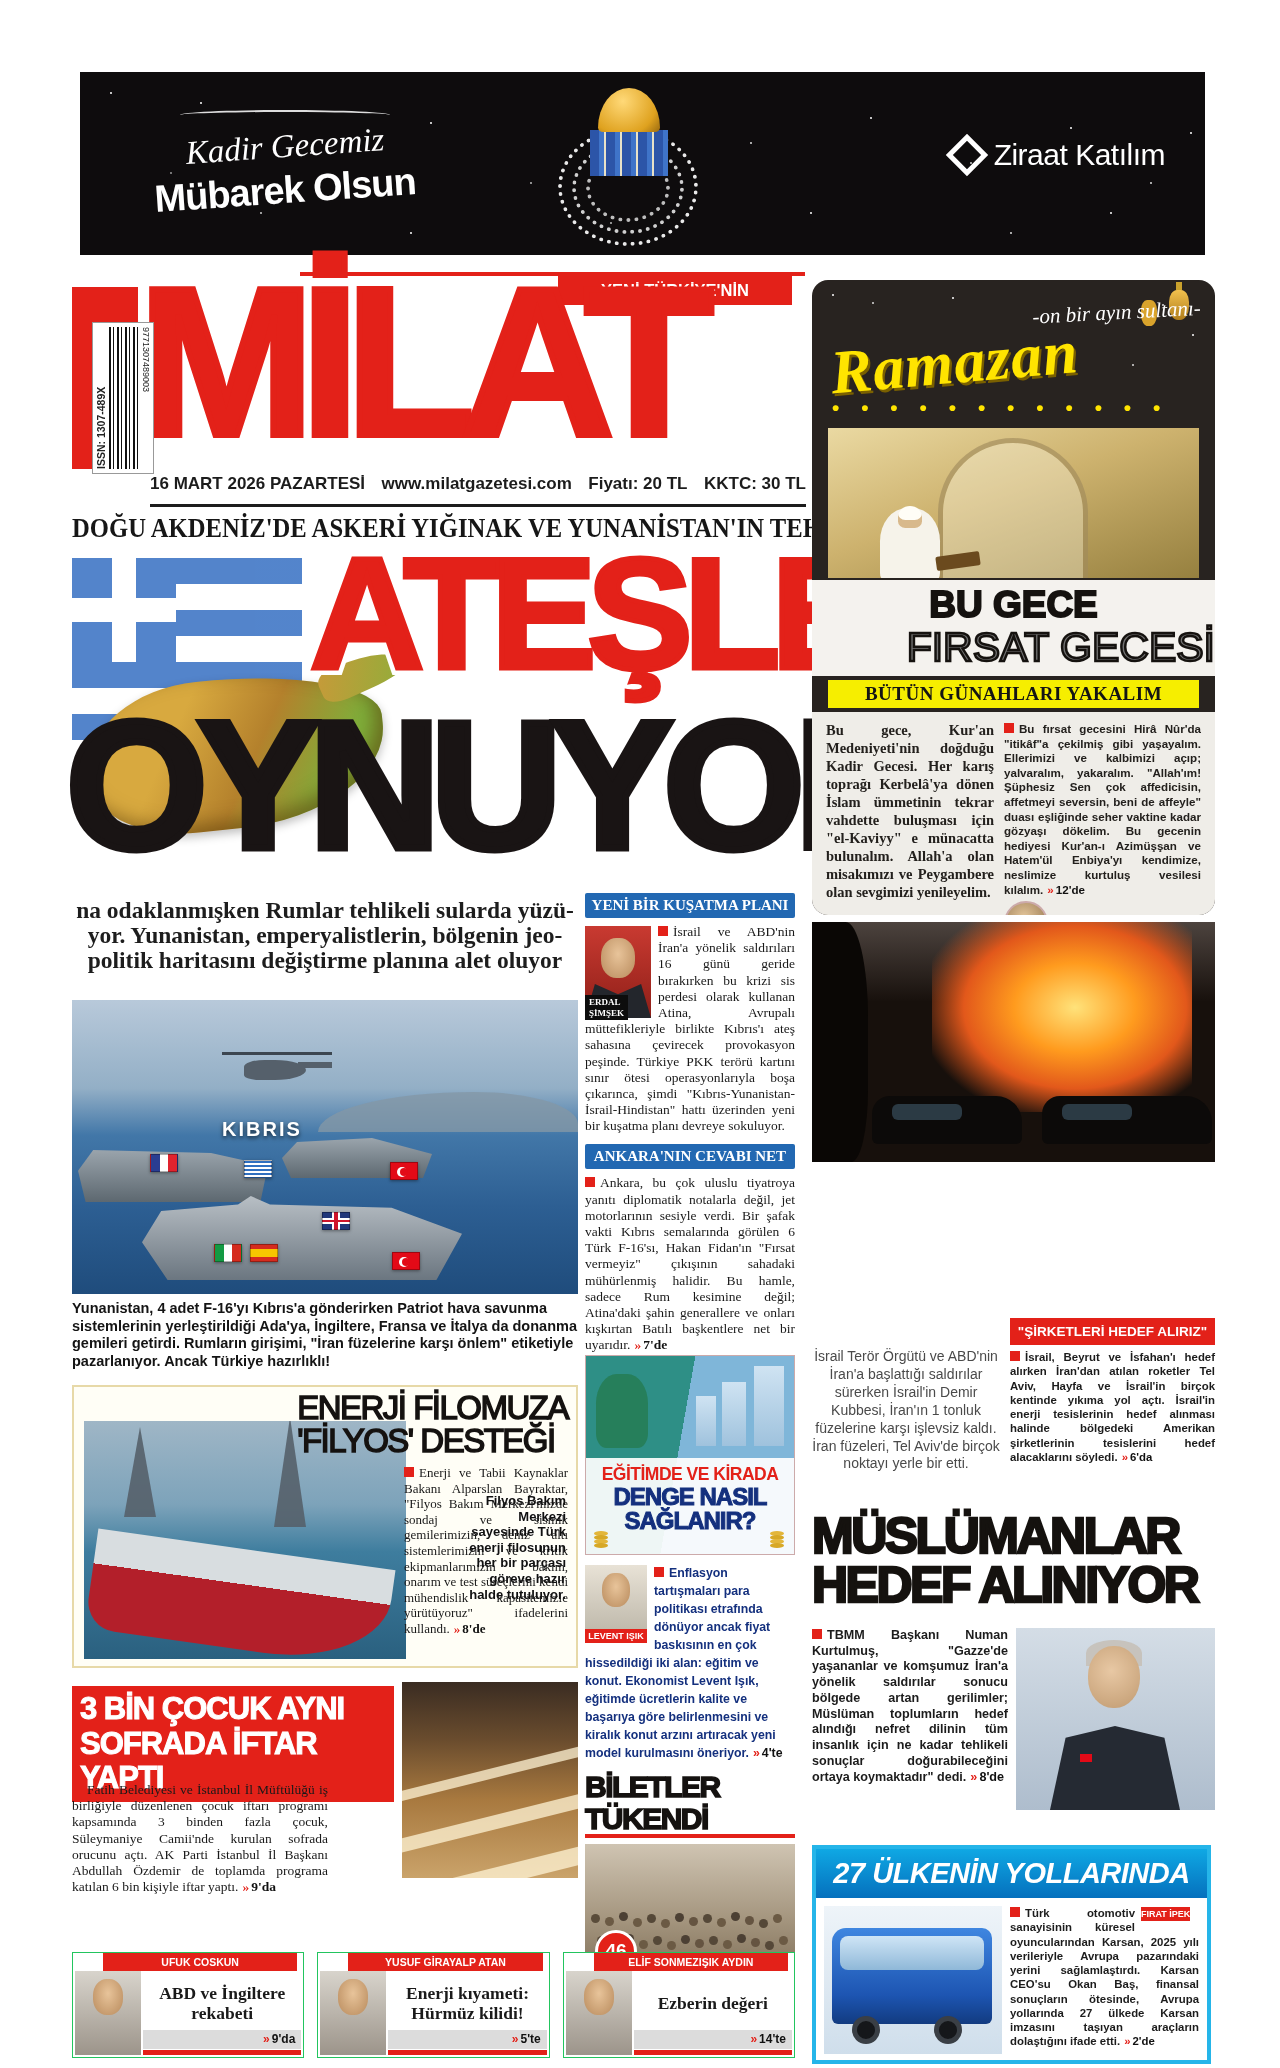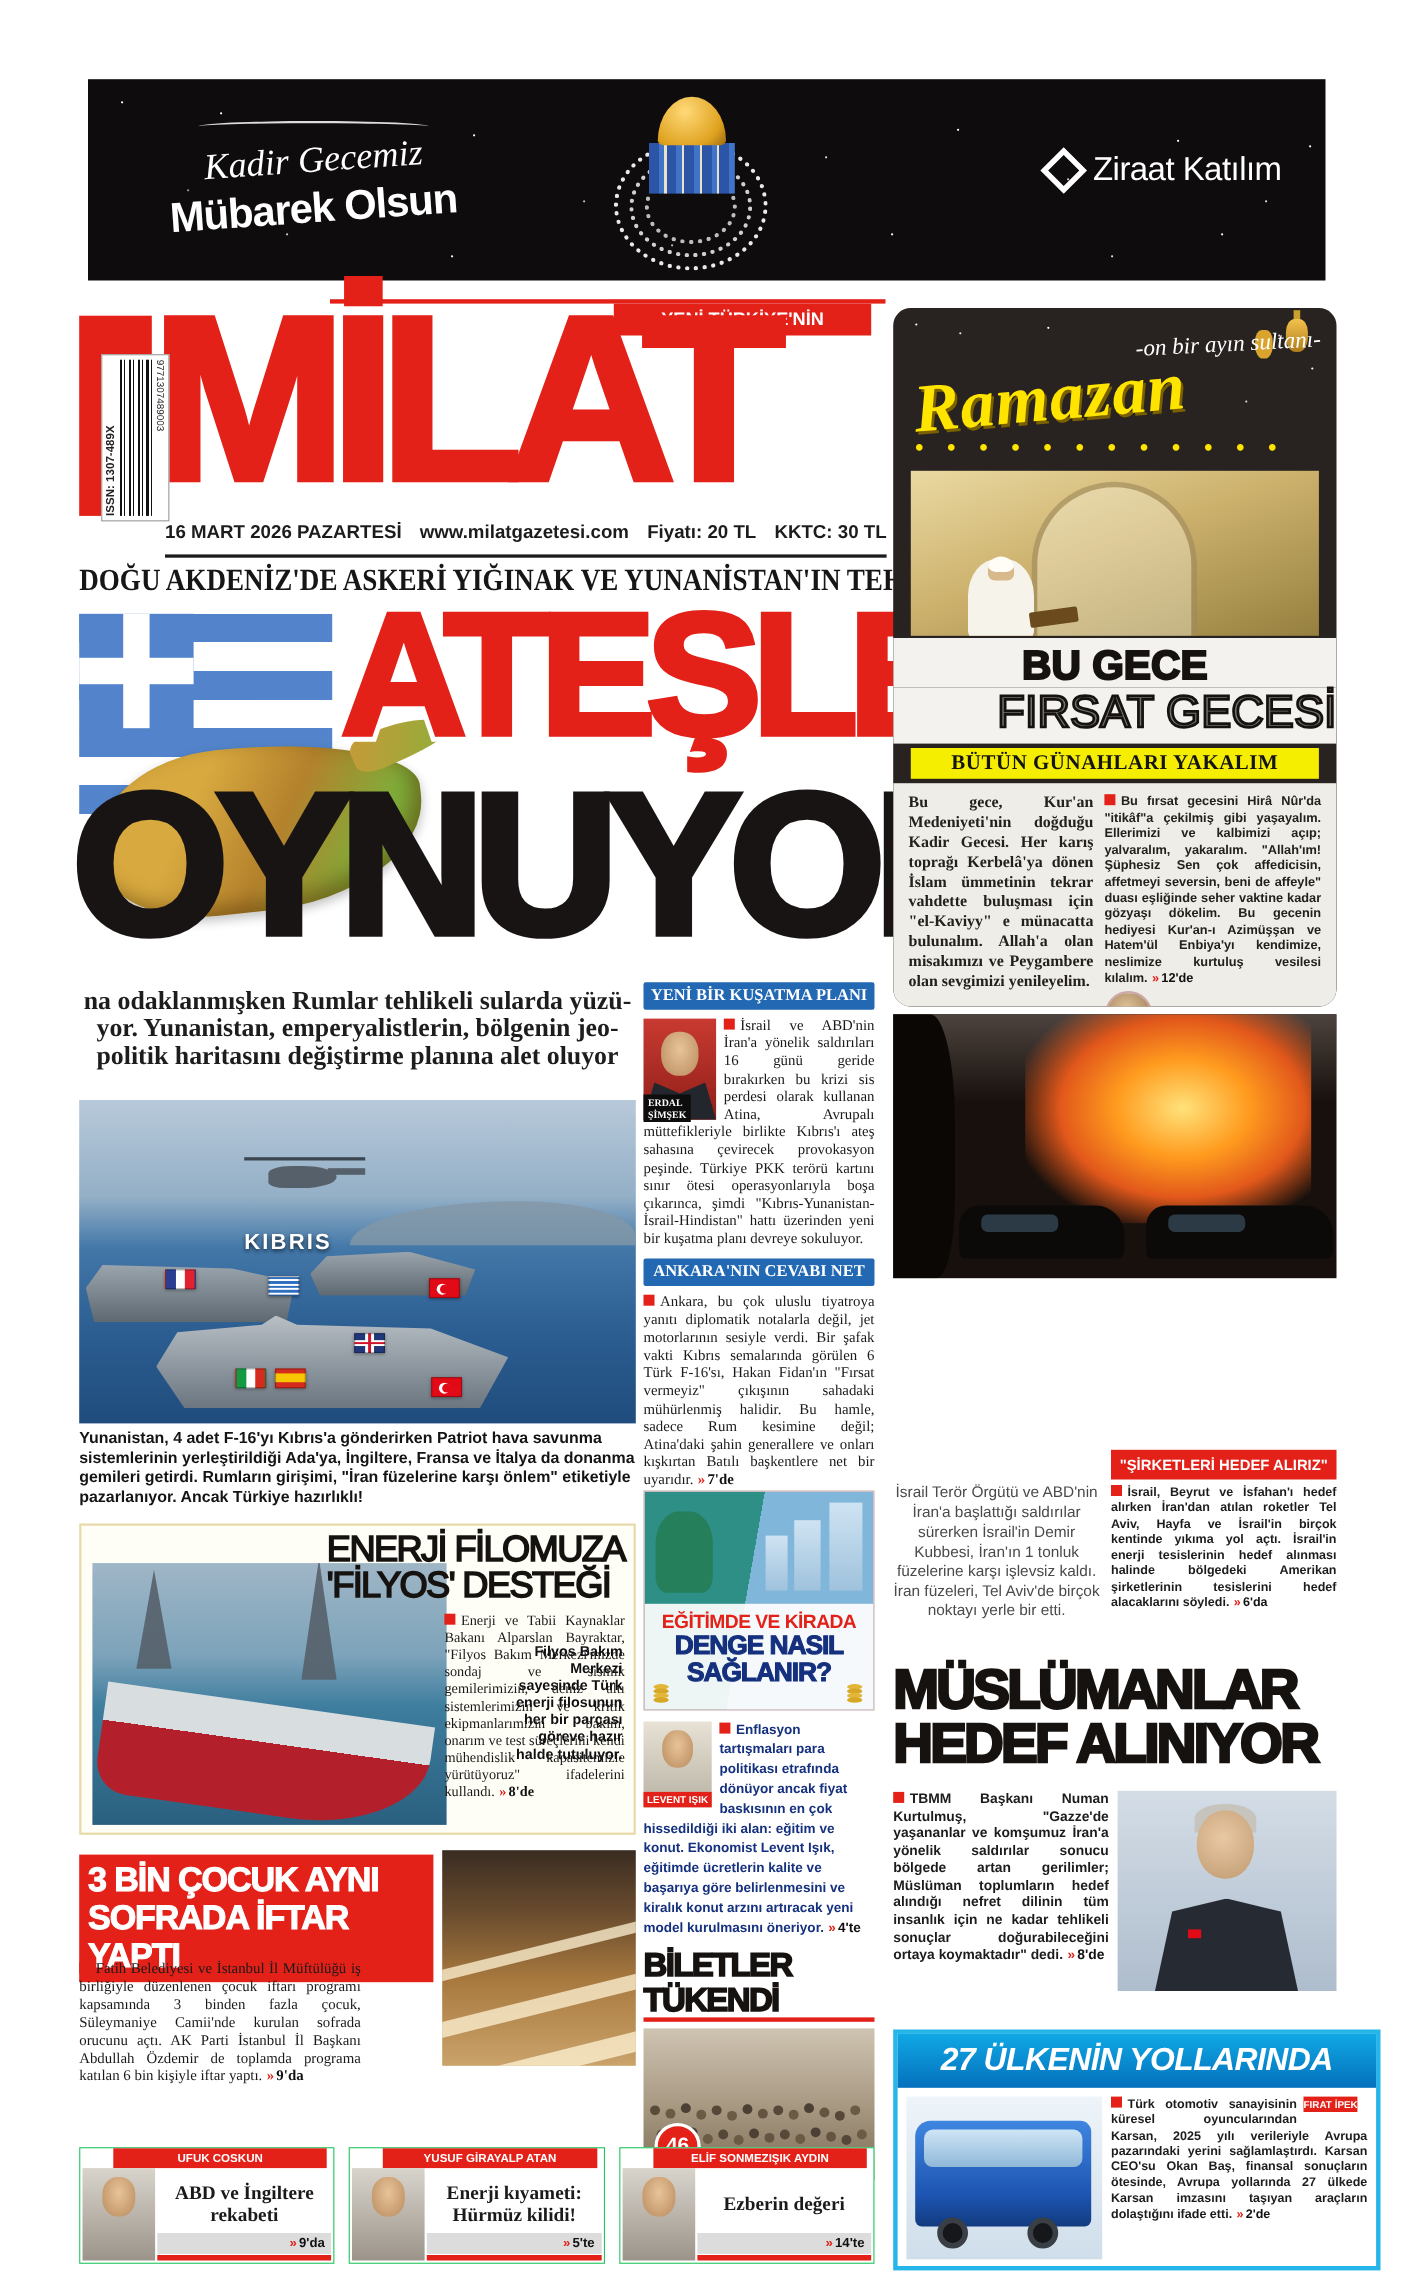--- a/index.html
+++ b/index.html
@@ -254,21 +254,21 @@
   .muslu-photo { flex:1; height:182px; position:relative; overflow:hidden;
                  background:linear-gradient(180deg,#d4dde6 0%,#aebdcd 100%); }
   .nk-head { position:absolute; left:72px; top:18px; width:52px; height:62px; border-radius:48%;
              background:radial-gradient(circle at 45% 40%,#e8c8a4,#c09a70); }
   .nk-hair { position:absolute; left:70px; top:12px; width:56px; height:26px; border-radius:50% 50% 0 0; background:#c7c3bd; }
   .nk-suit { position:absolute; left:34px; bottom:0; width:130px; height:84px; background:#252a33;
              clip-path:polygon(0 100%,12% 14%,50% 0,88% 14%,100% 100%); }
   .nk-flagpin { position:absolute; left:64px; bottom:48px; width:12px; height:8px; background:#e30a17; }
 
   
-  .karsan { left:812px; top:1845px; width:443px; height:219px; border:4px solid #25b5e9; background:#fff; }
+  .karsan { left:812px; top:1845px; width:399px; height:219px; border:4px solid #25b5e9; background:#fff; }
   .kar-head { background:linear-gradient(180deg,#0fa8e4,#0570bd); color:#fff; font-style:italic; font-weight:bold;
               font-size:29px; text-align:center; padding:8px 0; letter-spacing:-0.5px; }
   .kar-body-row { display:flex; padding:8px; gap:8px; }
   .bus-area { width:178px; height:148px; position:relative; background:linear-gradient(180deg,#eef4f9,#cfdeeb); overflow:hidden; }
   .bus { position:absolute; left:8px; top:22px; width:160px; height:96px; border-radius:14px 10px 6px 6px;
          background:linear-gradient(180deg,#3f86e0 0%,#1d55b2 70%,#123b80 100%); }
   .bus:before { content:""; position:absolute; left:8px; top:8px; width:144px; height:34px; background:linear-gradient(180deg,#cfe5f6,#8fb8d8); border-radius:8px; }
   .wheel { position:absolute; bottom:10px; width:28px; height:28px; background:#15171a; border-radius:50%; border:5px solid #3a3f45; }
   .kar-txt { flex:1; font-size:11.4px; font-weight:bold; line-height:1.25; text-align:justify; color:#1c1c1c; position:relative; }
   .firat { float:right; width:58px; margin:0 0 4px 6px; }

